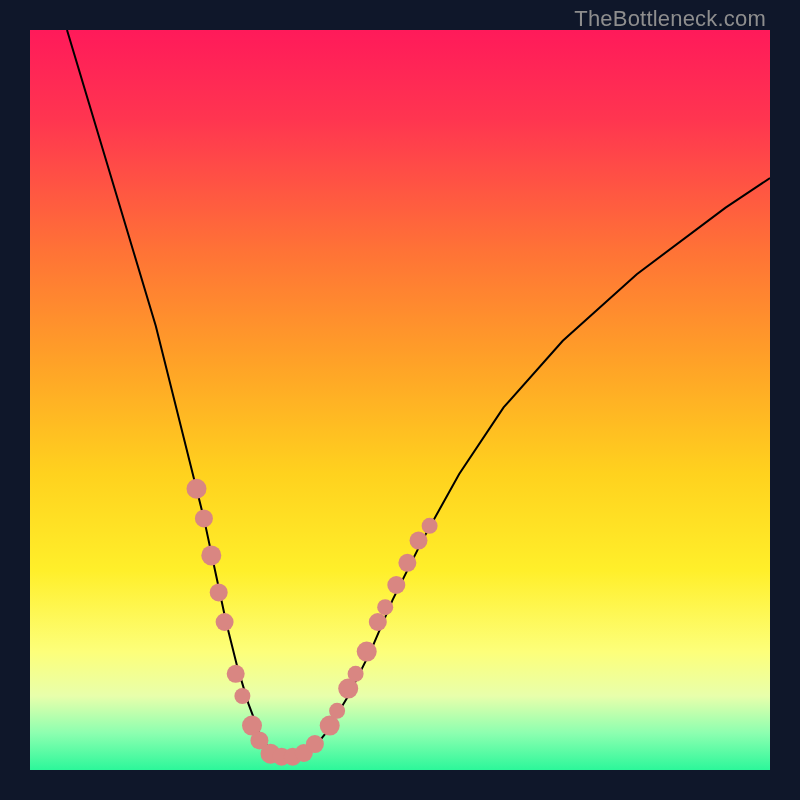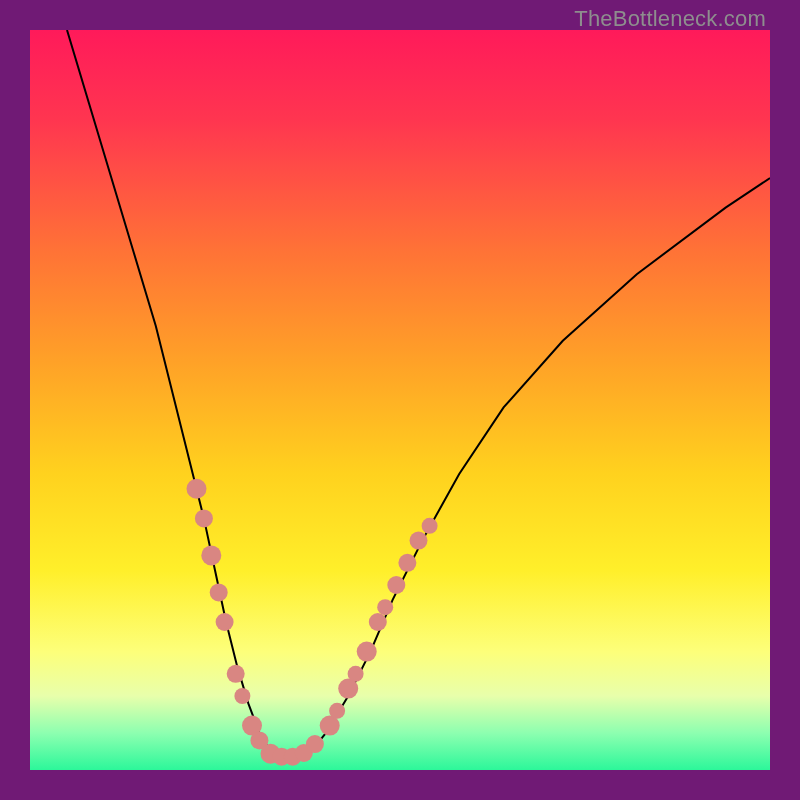--- a/index.html
+++ b/index.html
@@ -1,21 +1,21 @@
 <!DOCTYPE html>
 <html><head>
 <meta charset="utf-8">
 <style>
   * { margin: 0; padding: 0; box-sizing: border-box; }
   html, body { width: 800px; height: 800px; overflow: hidden; background: #000; }
   .frame {
     position: absolute;
     left: 0; top: 0;
     width: 800px; height: 800px;
-    background: #701a75;
+    background: #0f172a;
   }
   .plot {
     position: absolute;
     left: 30px; top: 30px;
     width: 740px; height: 740px;
     overflow: hidden;
   }
   .gradient {
     position: absolute;
     left: 0; top: 0; right: 0; bottom: 0;

